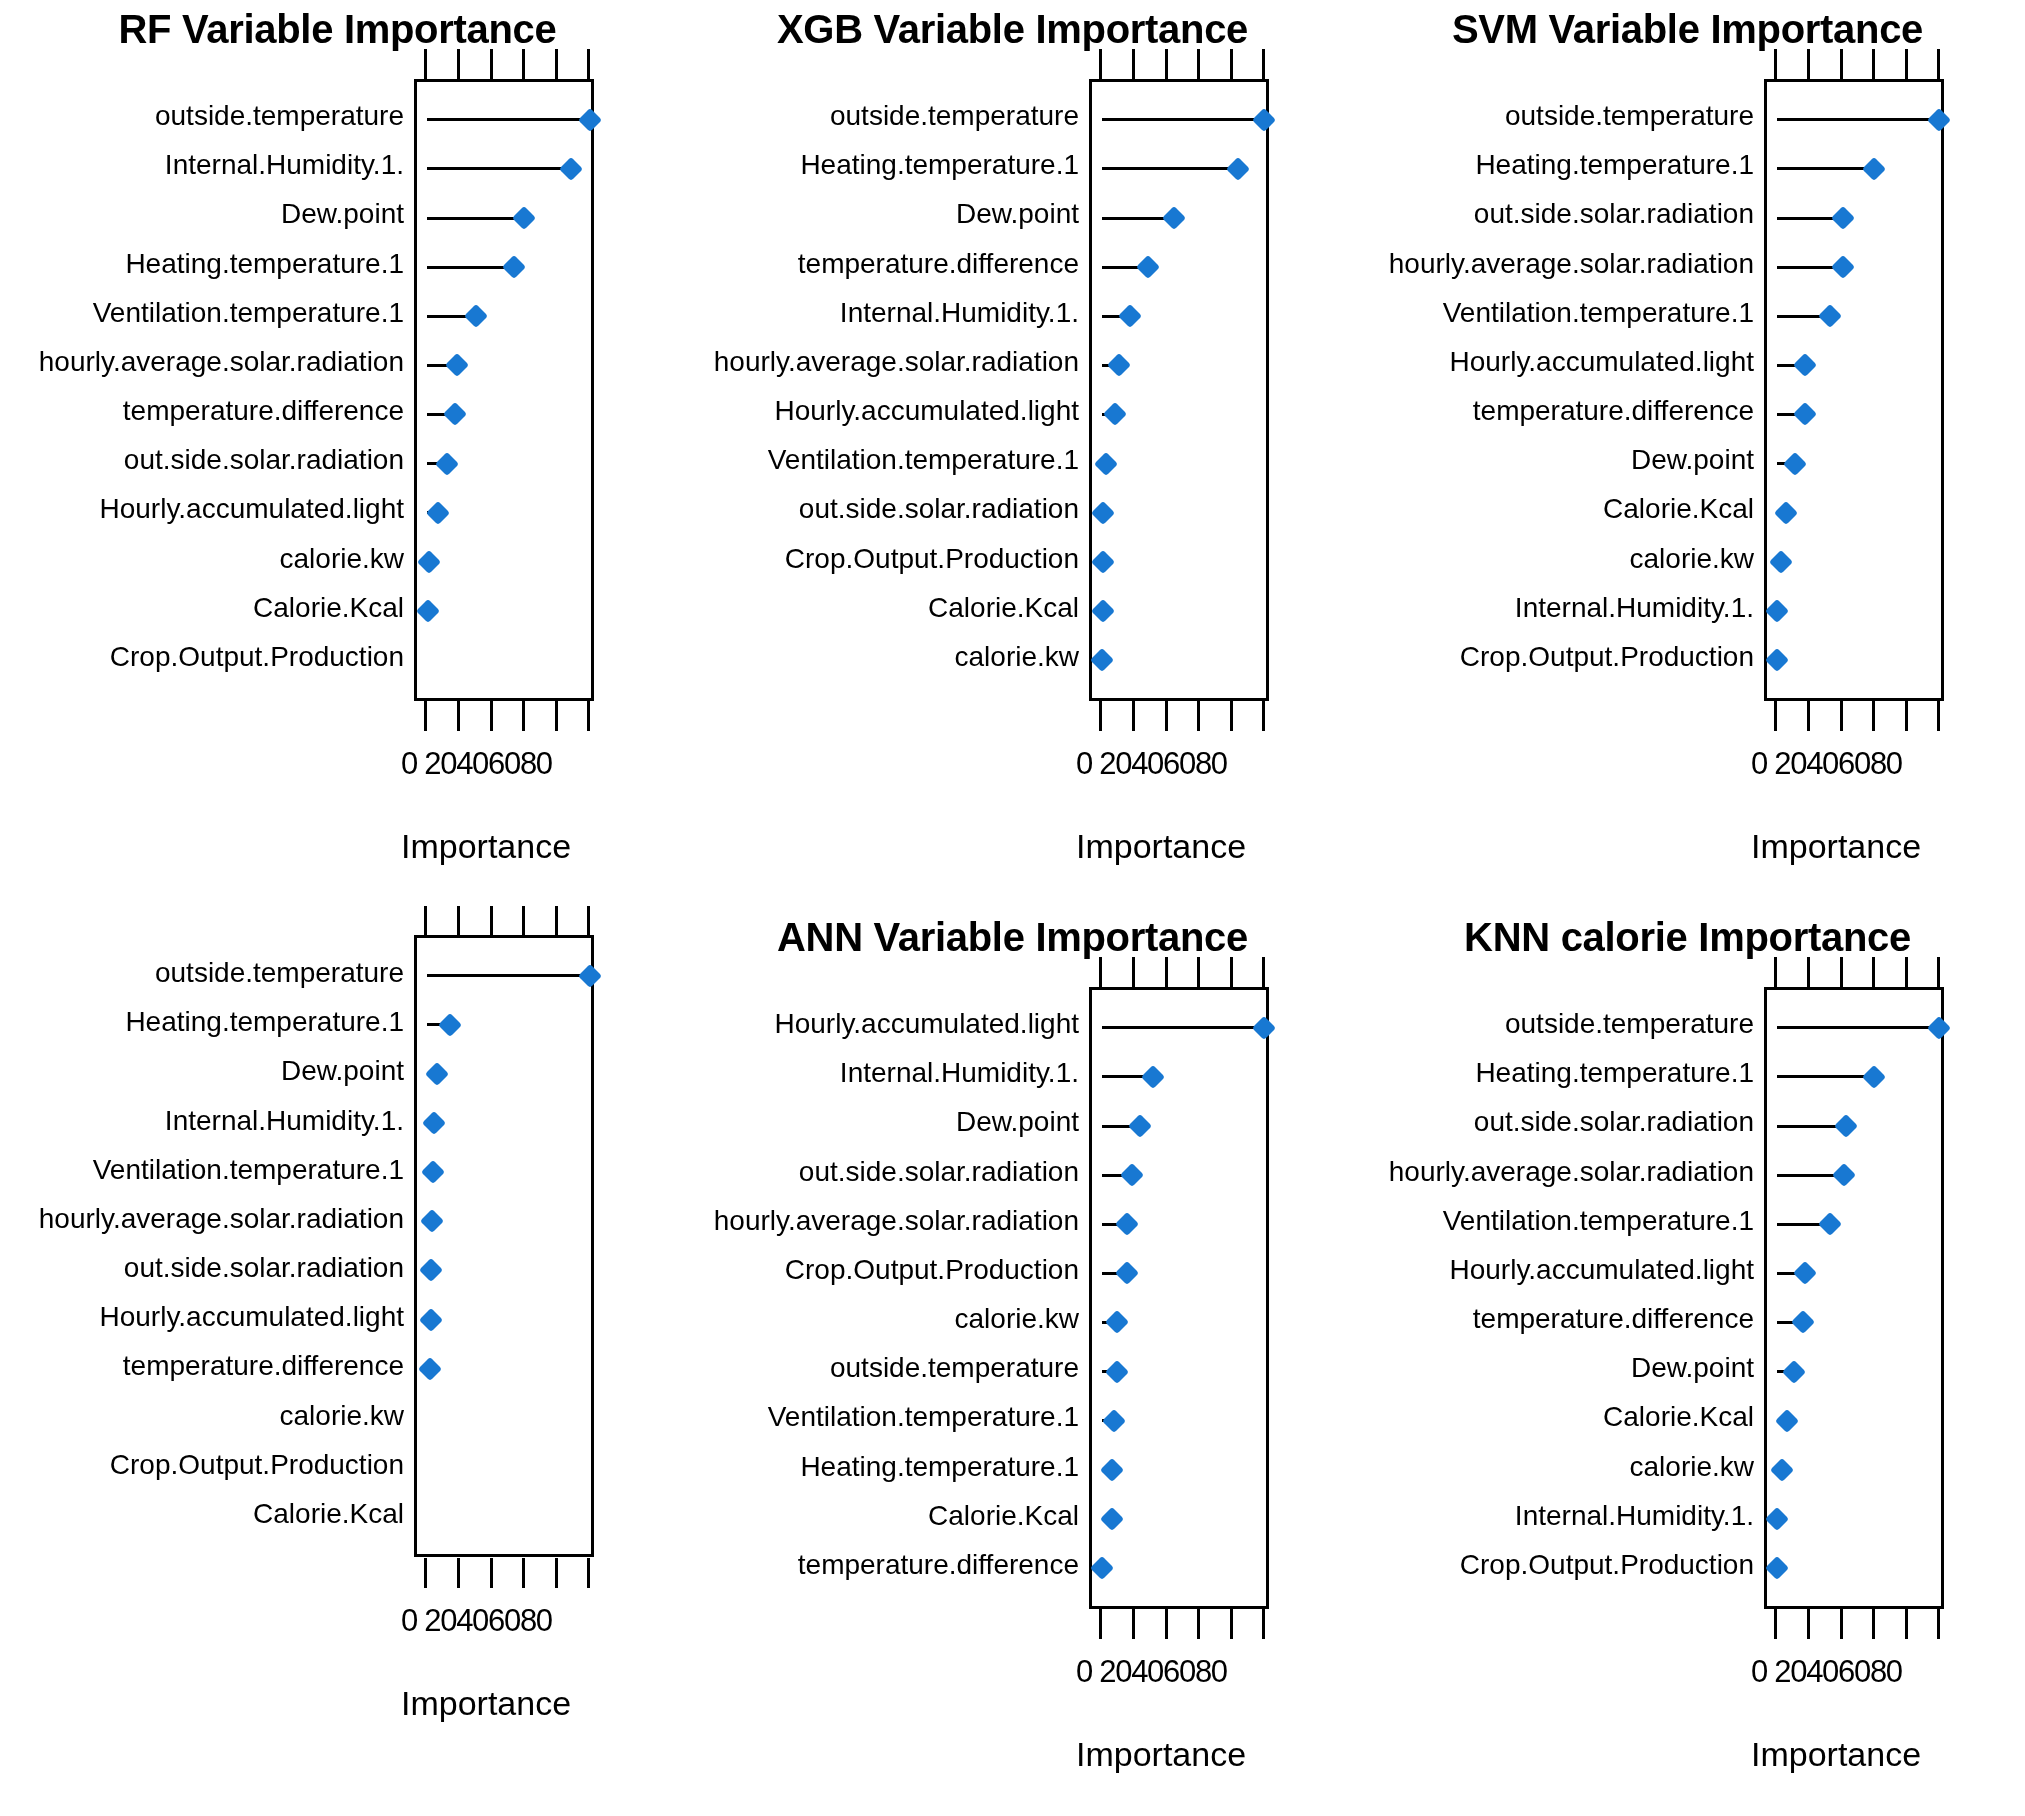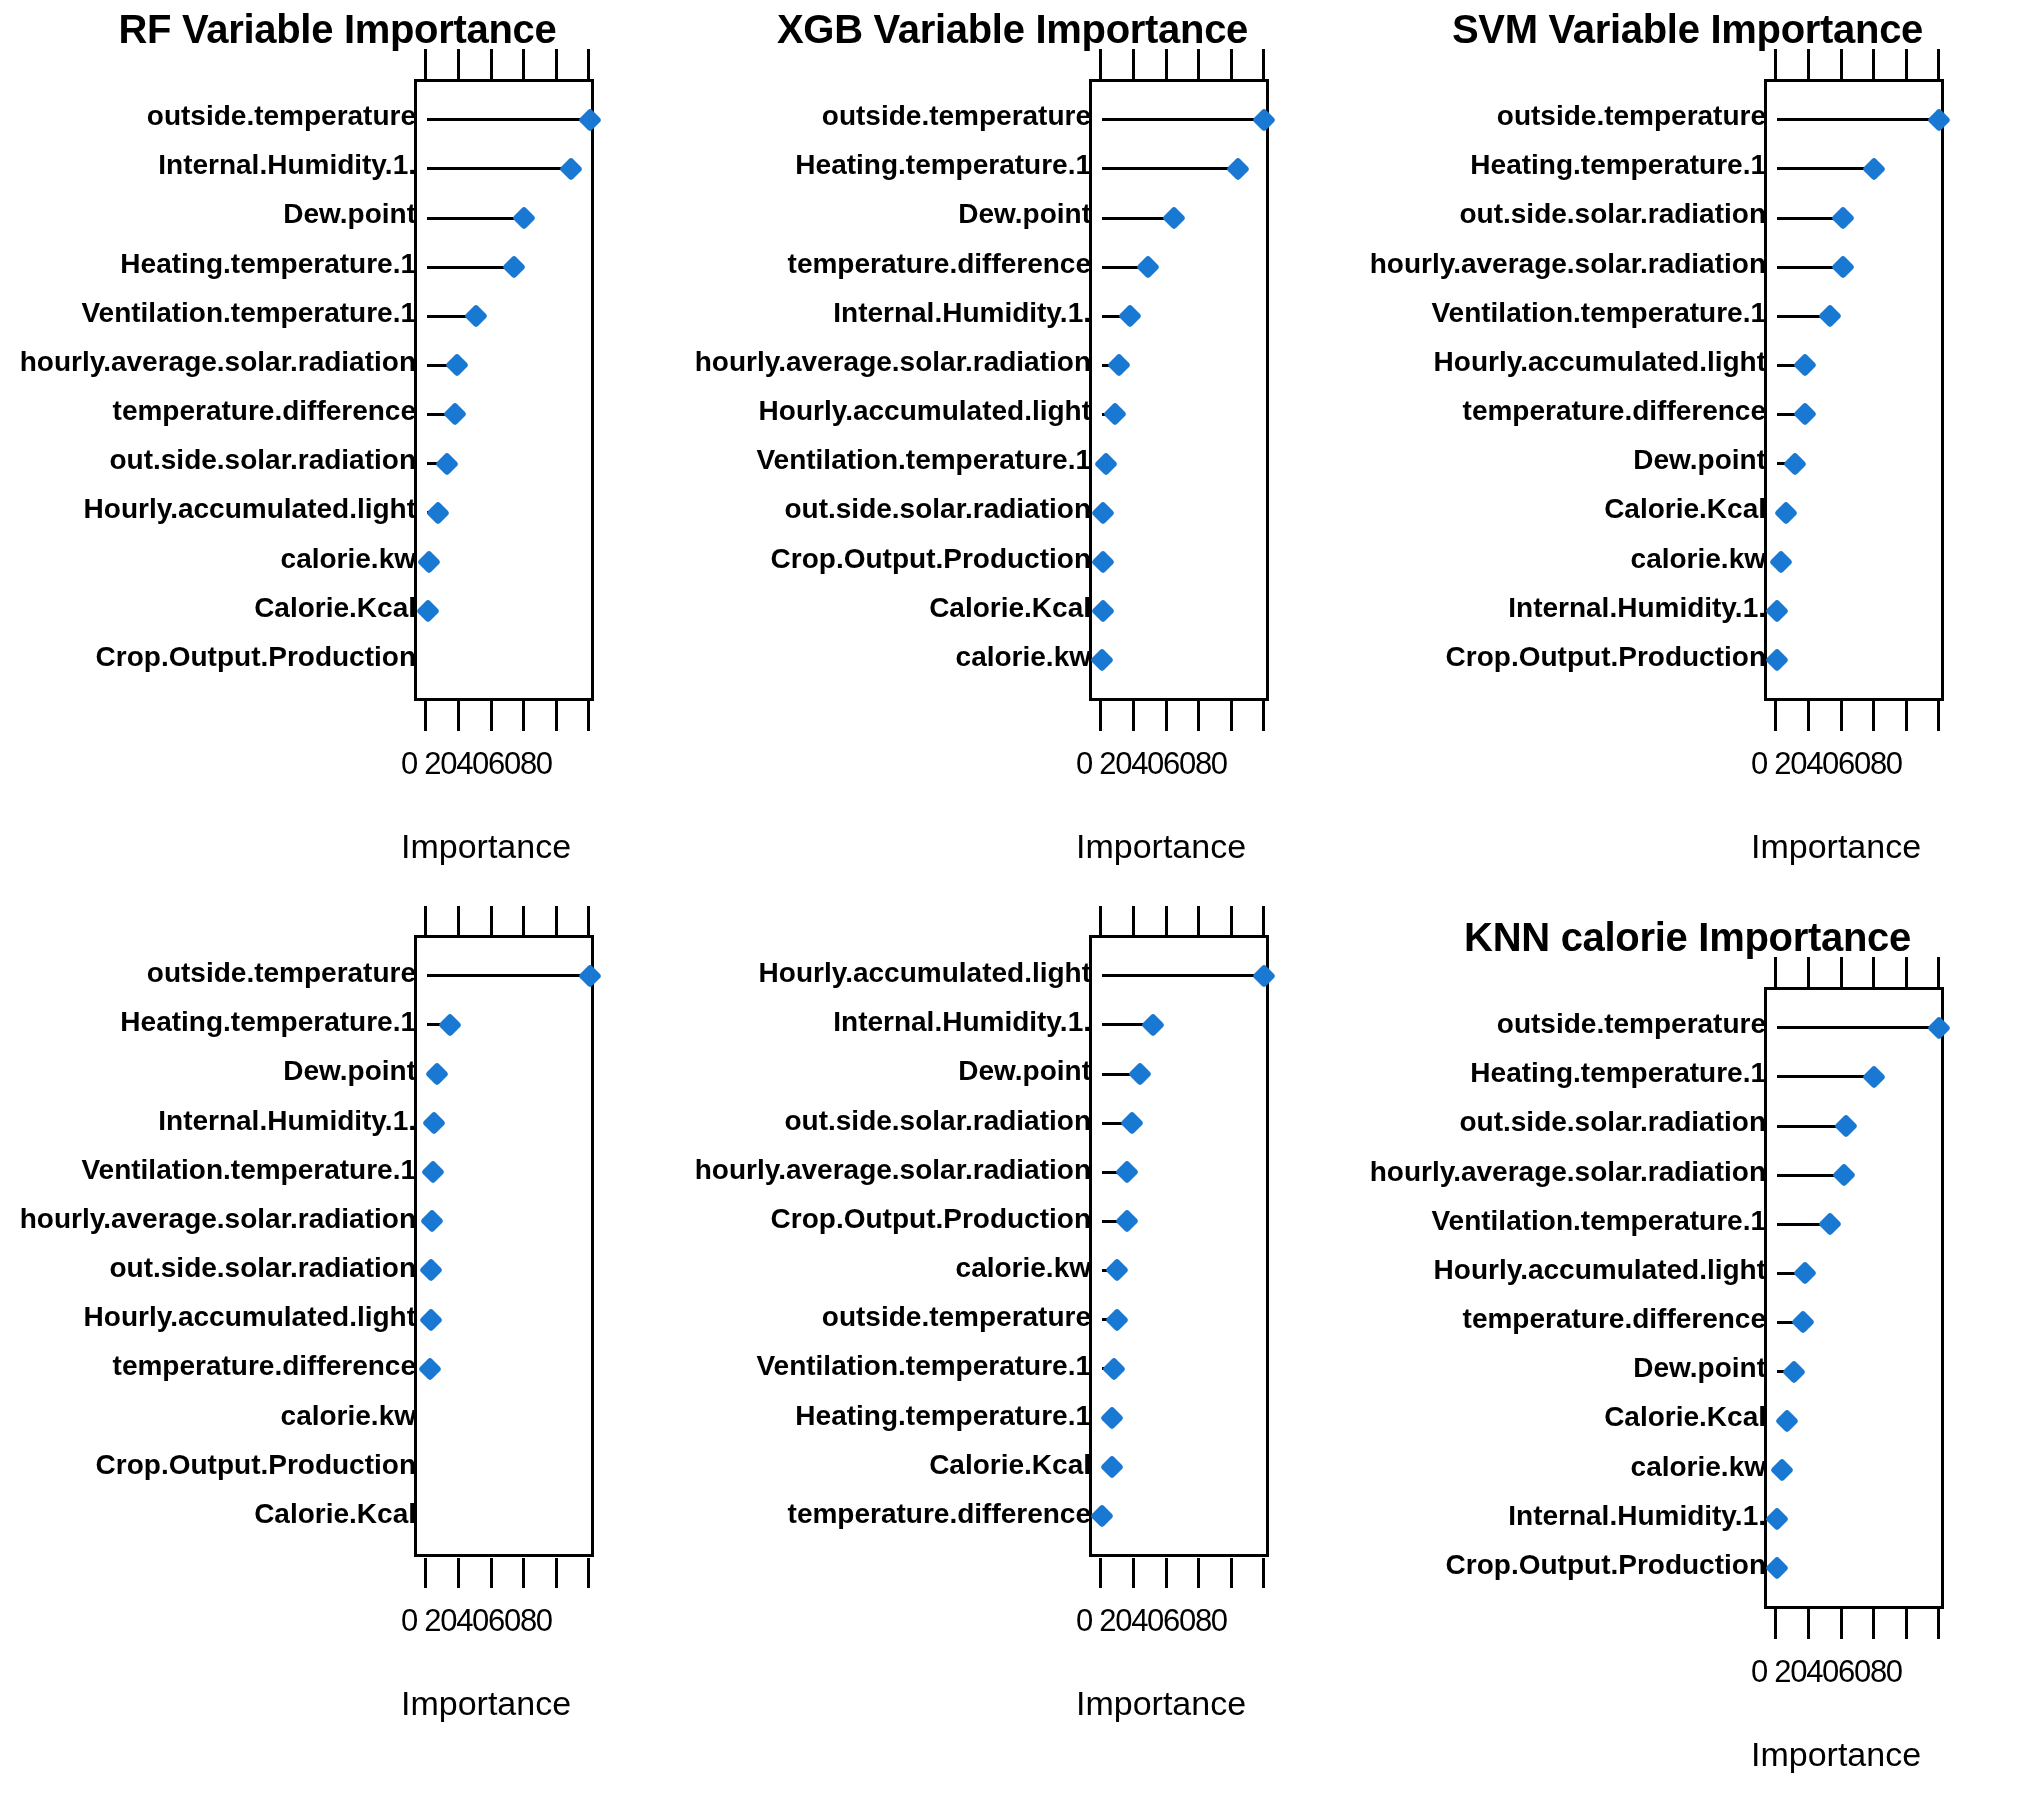--- a/index.html
+++ b/index.html
@@ -4,21 +4,21 @@
 <style>
   html,body{margin:0;padding:0;background:#ffffff;}
   body{width:2025px;height:1816px;font-family:"Liberation Sans",sans-serif;color:#000;}
   #grid{display:grid;grid-template-columns:repeat(3,1fr);grid-template-rows:repeat(2,908px);width:2025px;height:1816px;}
   .panel{position:relative;box-sizing:border-box;}
   .ptitle{
     text-align:center;font-weight:bold;font-size:40px;letter-spacing:-0.3px;
     padding-top:6.5px;white-space:nowrap;
   }
   .plotarea{position:relative;margin-top:15.5px;height:711px;}
-  .labels{position:absolute;left:16px;top:0;width:400px;height:634px;font-weight:bold;}
+  .labels{position:absolute;left:4px;top:0;width:400px;height:634px;}
   .vlabel{
     position:absolute;right:0;transform:translateY(-50%);
     font-size:28px;white-space:nowrap;text-align:right;line-height:1;
   }
   .box{
     position:absolute;left:414px;top:11.6px;width:180px;height:622px;
     border:3.2px solid #000;box-sizing:border-box;background:#fff;
   }
   .axis-top{position:absolute;left:414px;top:0px;width:180px;height:13px;}
   .axis-bot{position:absolute;left:414px;top:634px;width:180px;height:30px;}
@@ -273,20 +273,21 @@
           <div class="tick" style="left: 76px;"></div>
           <div class="tick" style="left: 108px;"></div>
           <div class="tick" style="left: 141px;"></div>
           <div class="tick" style="left: 173px;"></div>
         </div>
         <div class="ticklabels">0 20406080</div>
         <div class="axislabel">Importance</div>
       </div>
     </div>
     <div class="panel">
+      <div class="ptitle">ANN Variable Importance</div>
       <div class="plotarea">
         <div class="labels">
           <div class="vlabel" style="top: 49px;">Hourly.accumulated.light</div>
           <div class="vlabel" style="top: 98px;">Internal.Humidity.1.</div>
           <div class="vlabel" style="top: 147px;">Dew.point</div>
           <div class="vlabel" style="top: 197px;">out.side.solar.radiation</div>
           <div class="vlabel" style="top: 246px;">hourly.average.solar.radiation</div>
           <div class="vlabel" style="top: 295px;">Crop.Output.Production</div>
           <div class="vlabel" style="top: 344px;">calorie.kw</div>
           <div class="vlabel" style="top: 393px;">outside.temperature</div>

